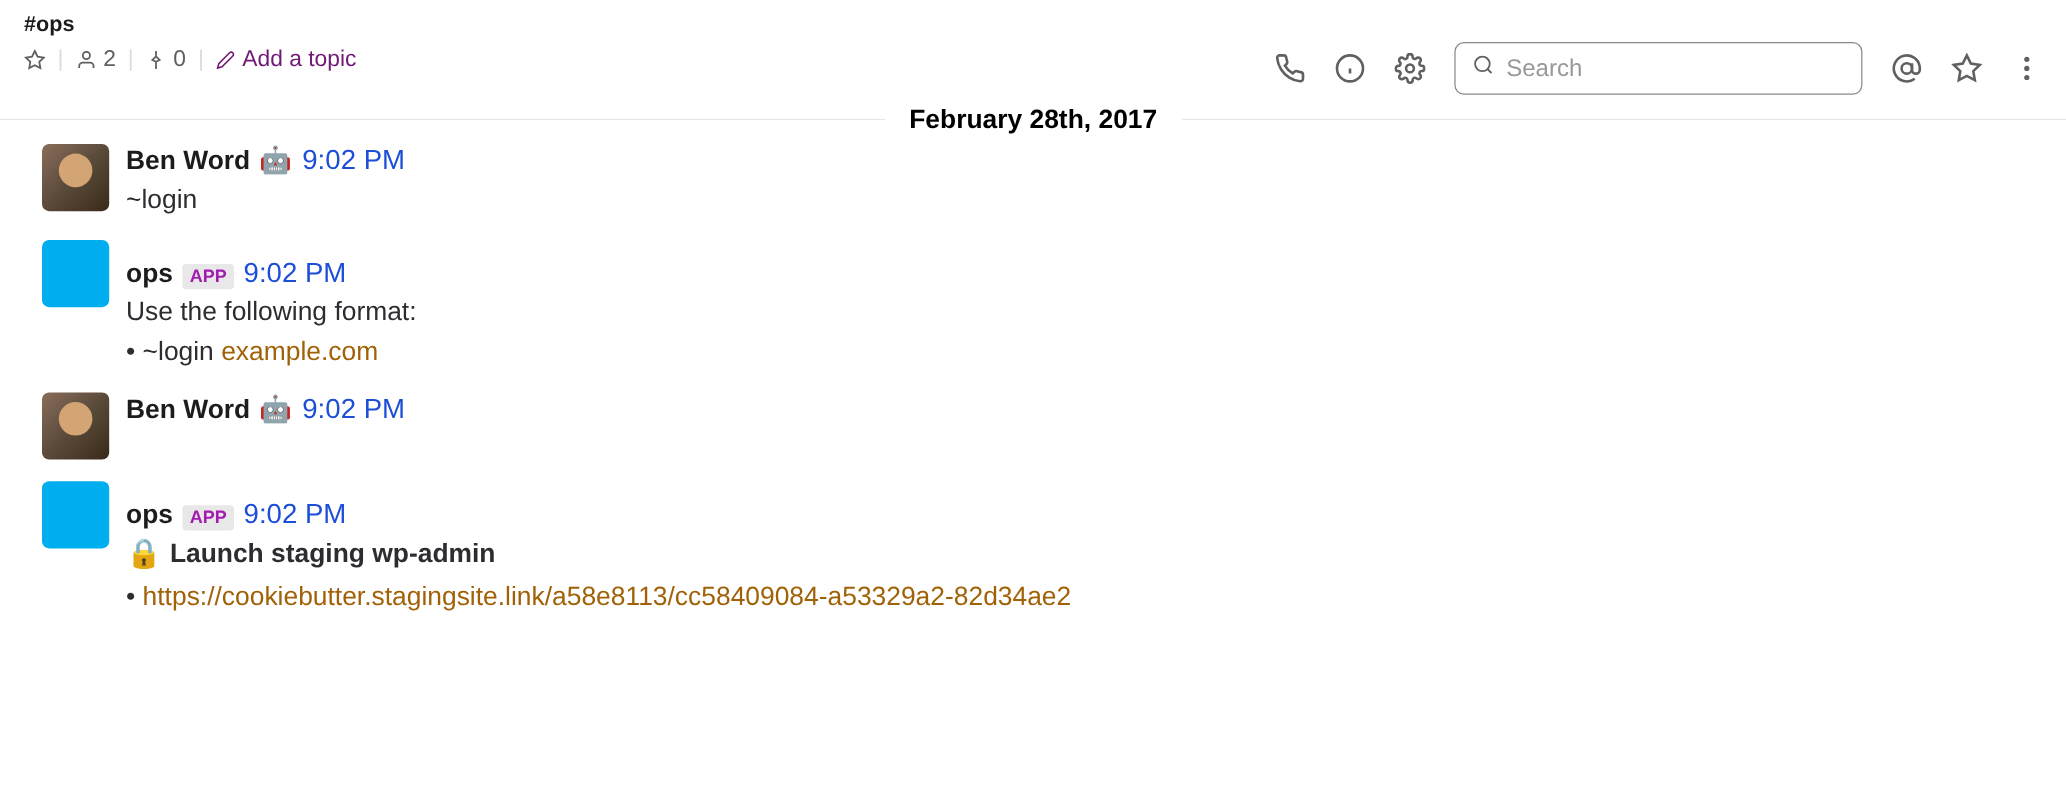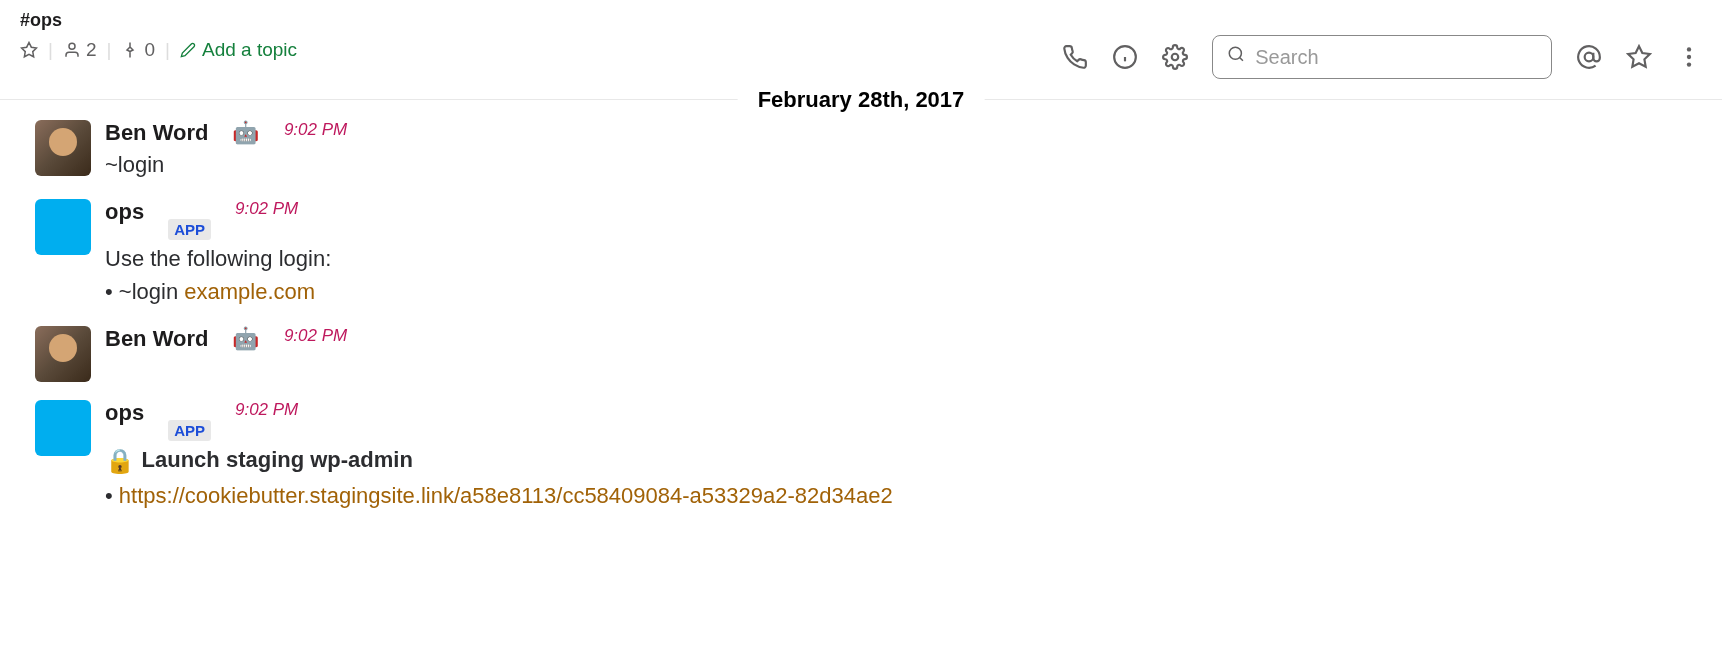--- a/index.html
+++ b/index.html
@@ -44,21 +44,21 @@
       display: flex;
       align-items: center;
       gap: 5px;
       color: #616061;
     }
     .meta-item svg {
       width: 18px;
       height: 18px;
     }
     .add-topic {
-      color: #15803d;
+      color: #701a75;
       cursor: pointer;
       display: flex;
       align-items: center;
       gap: 6px;
     }
     .header-right {
       display: flex;
       align-items: center;
       gap: 24px;
       padding-top: 25px;
@@ -139,45 +139,44 @@
       width: 28px;
       height: 28px;
       background: #d4a574;
       border-radius: 50%;
     }
     .message-body {
       flex: 1;
     }
     .message-header {
       display: flex;
-      align-items: flex-start;
-      gap: 24px;
+      align-items: flex-end;
+      gap: 8px;
       margin-bottom: 2px;
     }
     .author {
       font-weight: 900;
       font-size: 22px;
       color: #1d1c1d;
     }
     .robot-emoji {
       font-size: 22px;
     }
     .app-badge {
       background: #e8e8e8;
-      color: #1d4ed8;
+      color: #a21caf;
       font-size: 15px;
       font-weight: 700;
       padding: 2px 6px;
       border-radius: 3px;
       margin-top: 20px;
     }
     .timestamp {
-      font-size: 17px;
-      color: #be185d;
-      font-style: italic;
+      font-size: 23px;
+      color: #1d4ed8;
     }
     .message-text {
       font-size: 22px;
       color: #2c2d30;
       line-height: 1.5;
     }
     .message-text .link {
       color: #a16207;
     }
     .bullet-item {
@@ -291,21 +290,21 @@
       </div>
     </div>
     <div class="message">
       <div class="avatar bot"></div>
       <div class="message-body">
         <div class="message-header">
           <span class="author">ops</span>
           <span class="app-badge">APP</span>
           <span class="timestamp">9:02 PM</span>
         </div>
-        <div class="message-text"><span>Use the following login:</span></div>
+        <div class="message-text"><span>Use the following format:</span></div>
         <div class="message-text bullet-item"><span>~login </span><span class="link">example.com</span></div>
       </div>
     </div>
     <div class="message">
       <div class="avatar user"></div>
       <div class="message-body">
         <div class="message-header">
           <span class="author">Ben Word</span>
           <span class="robot-emoji">🤖</span>
           <span class="timestamp">9:02 PM</span>

